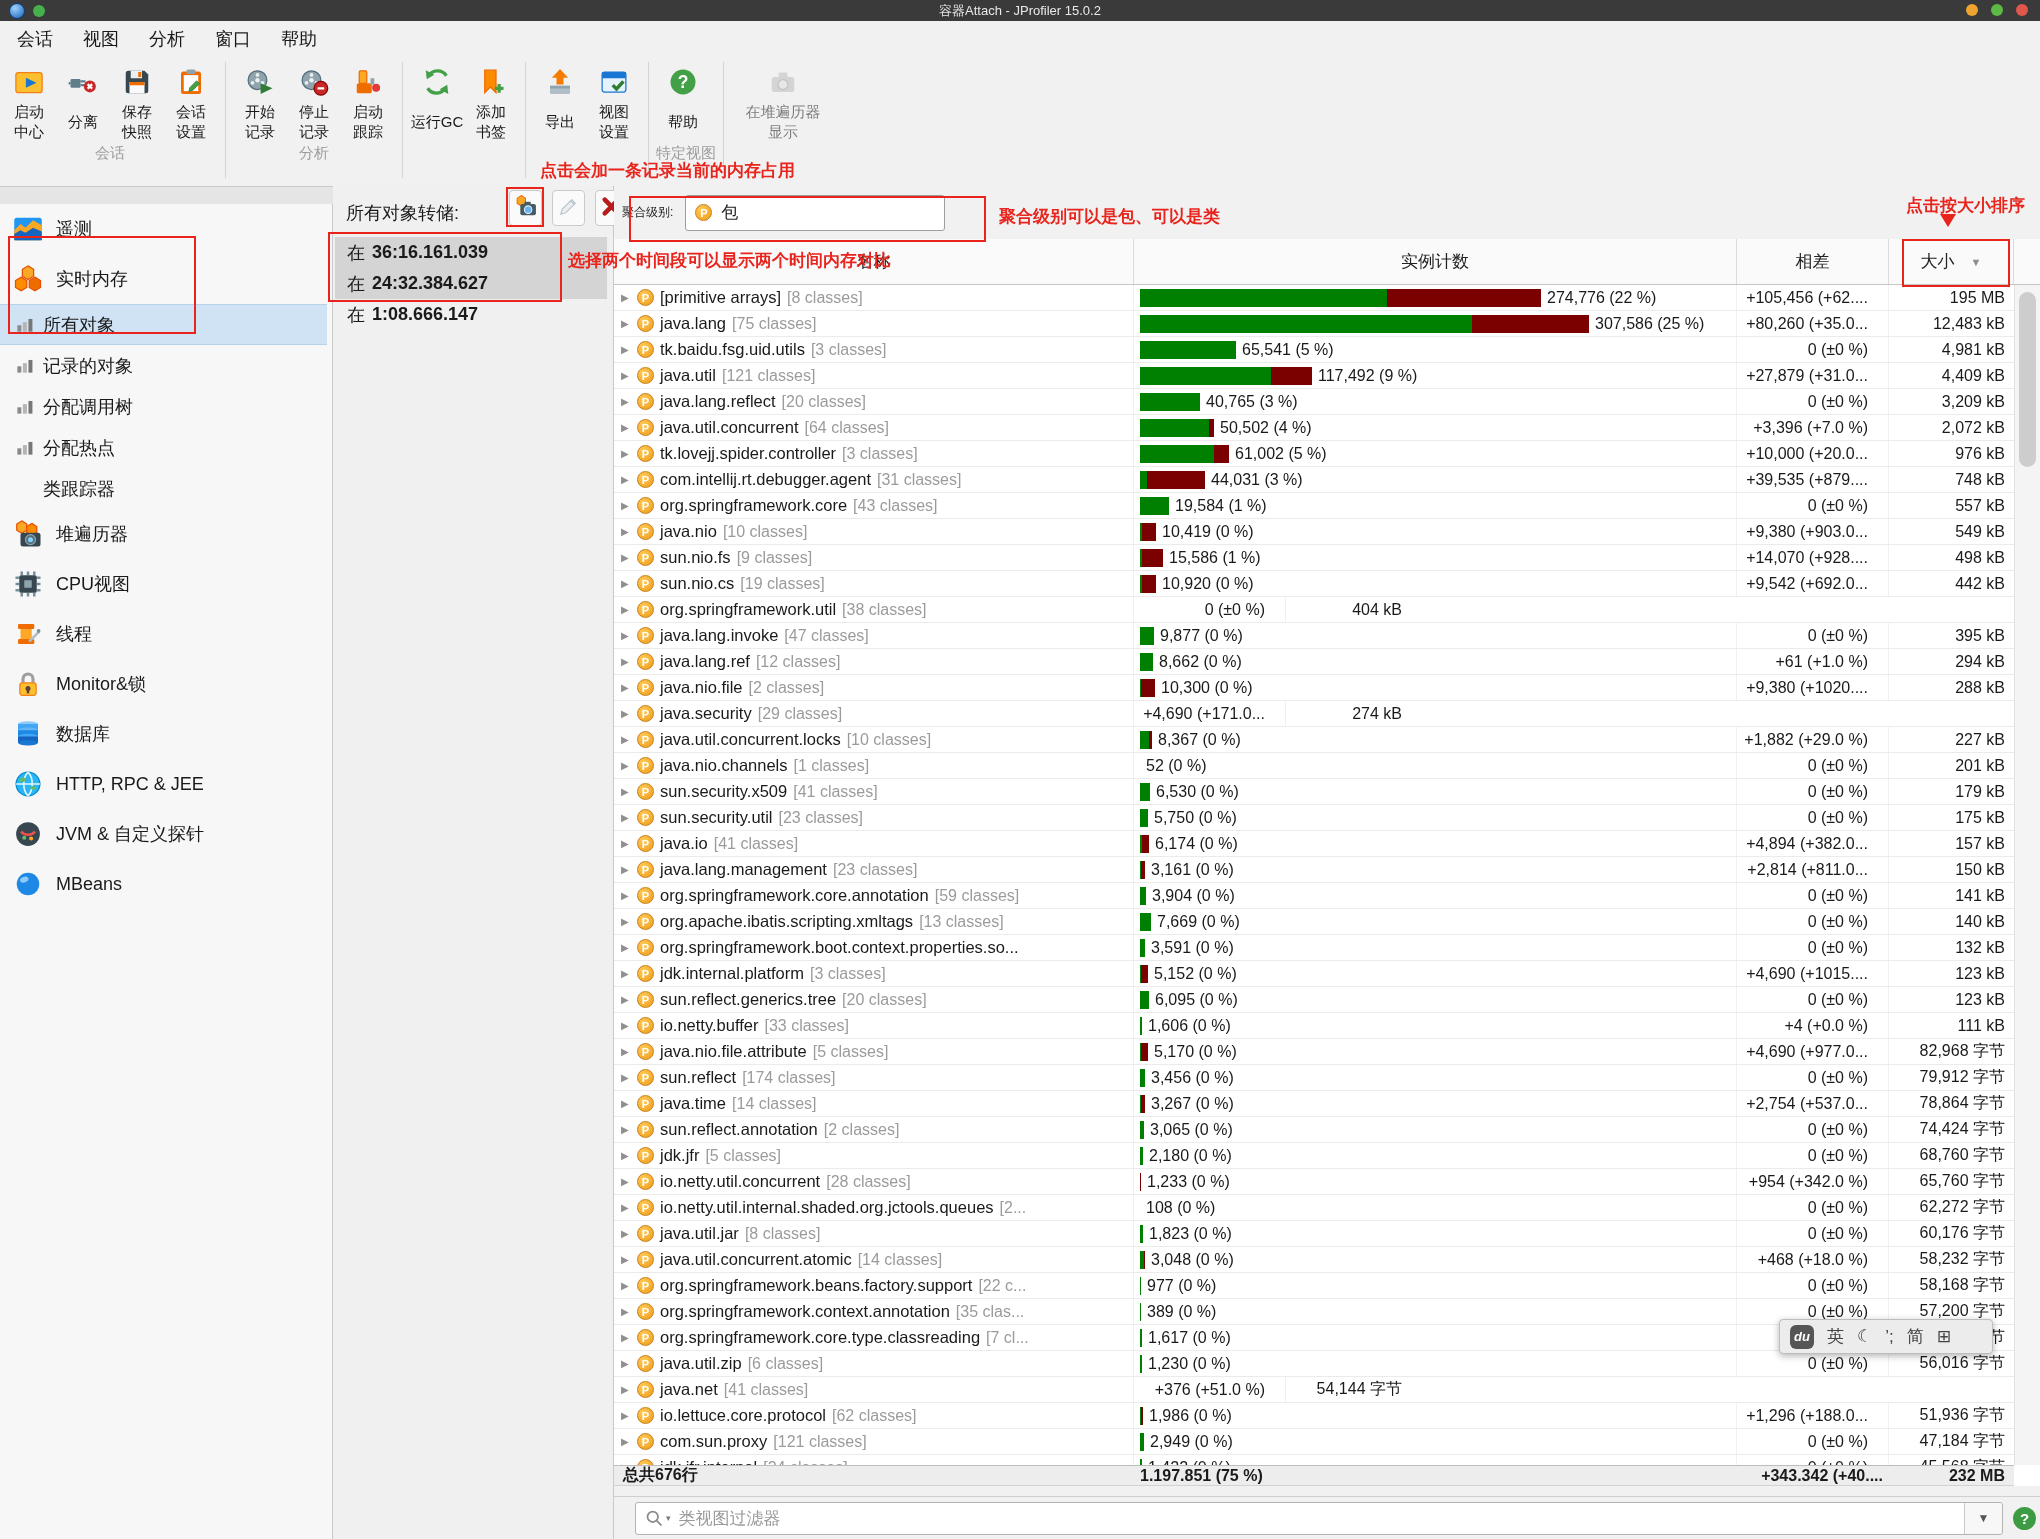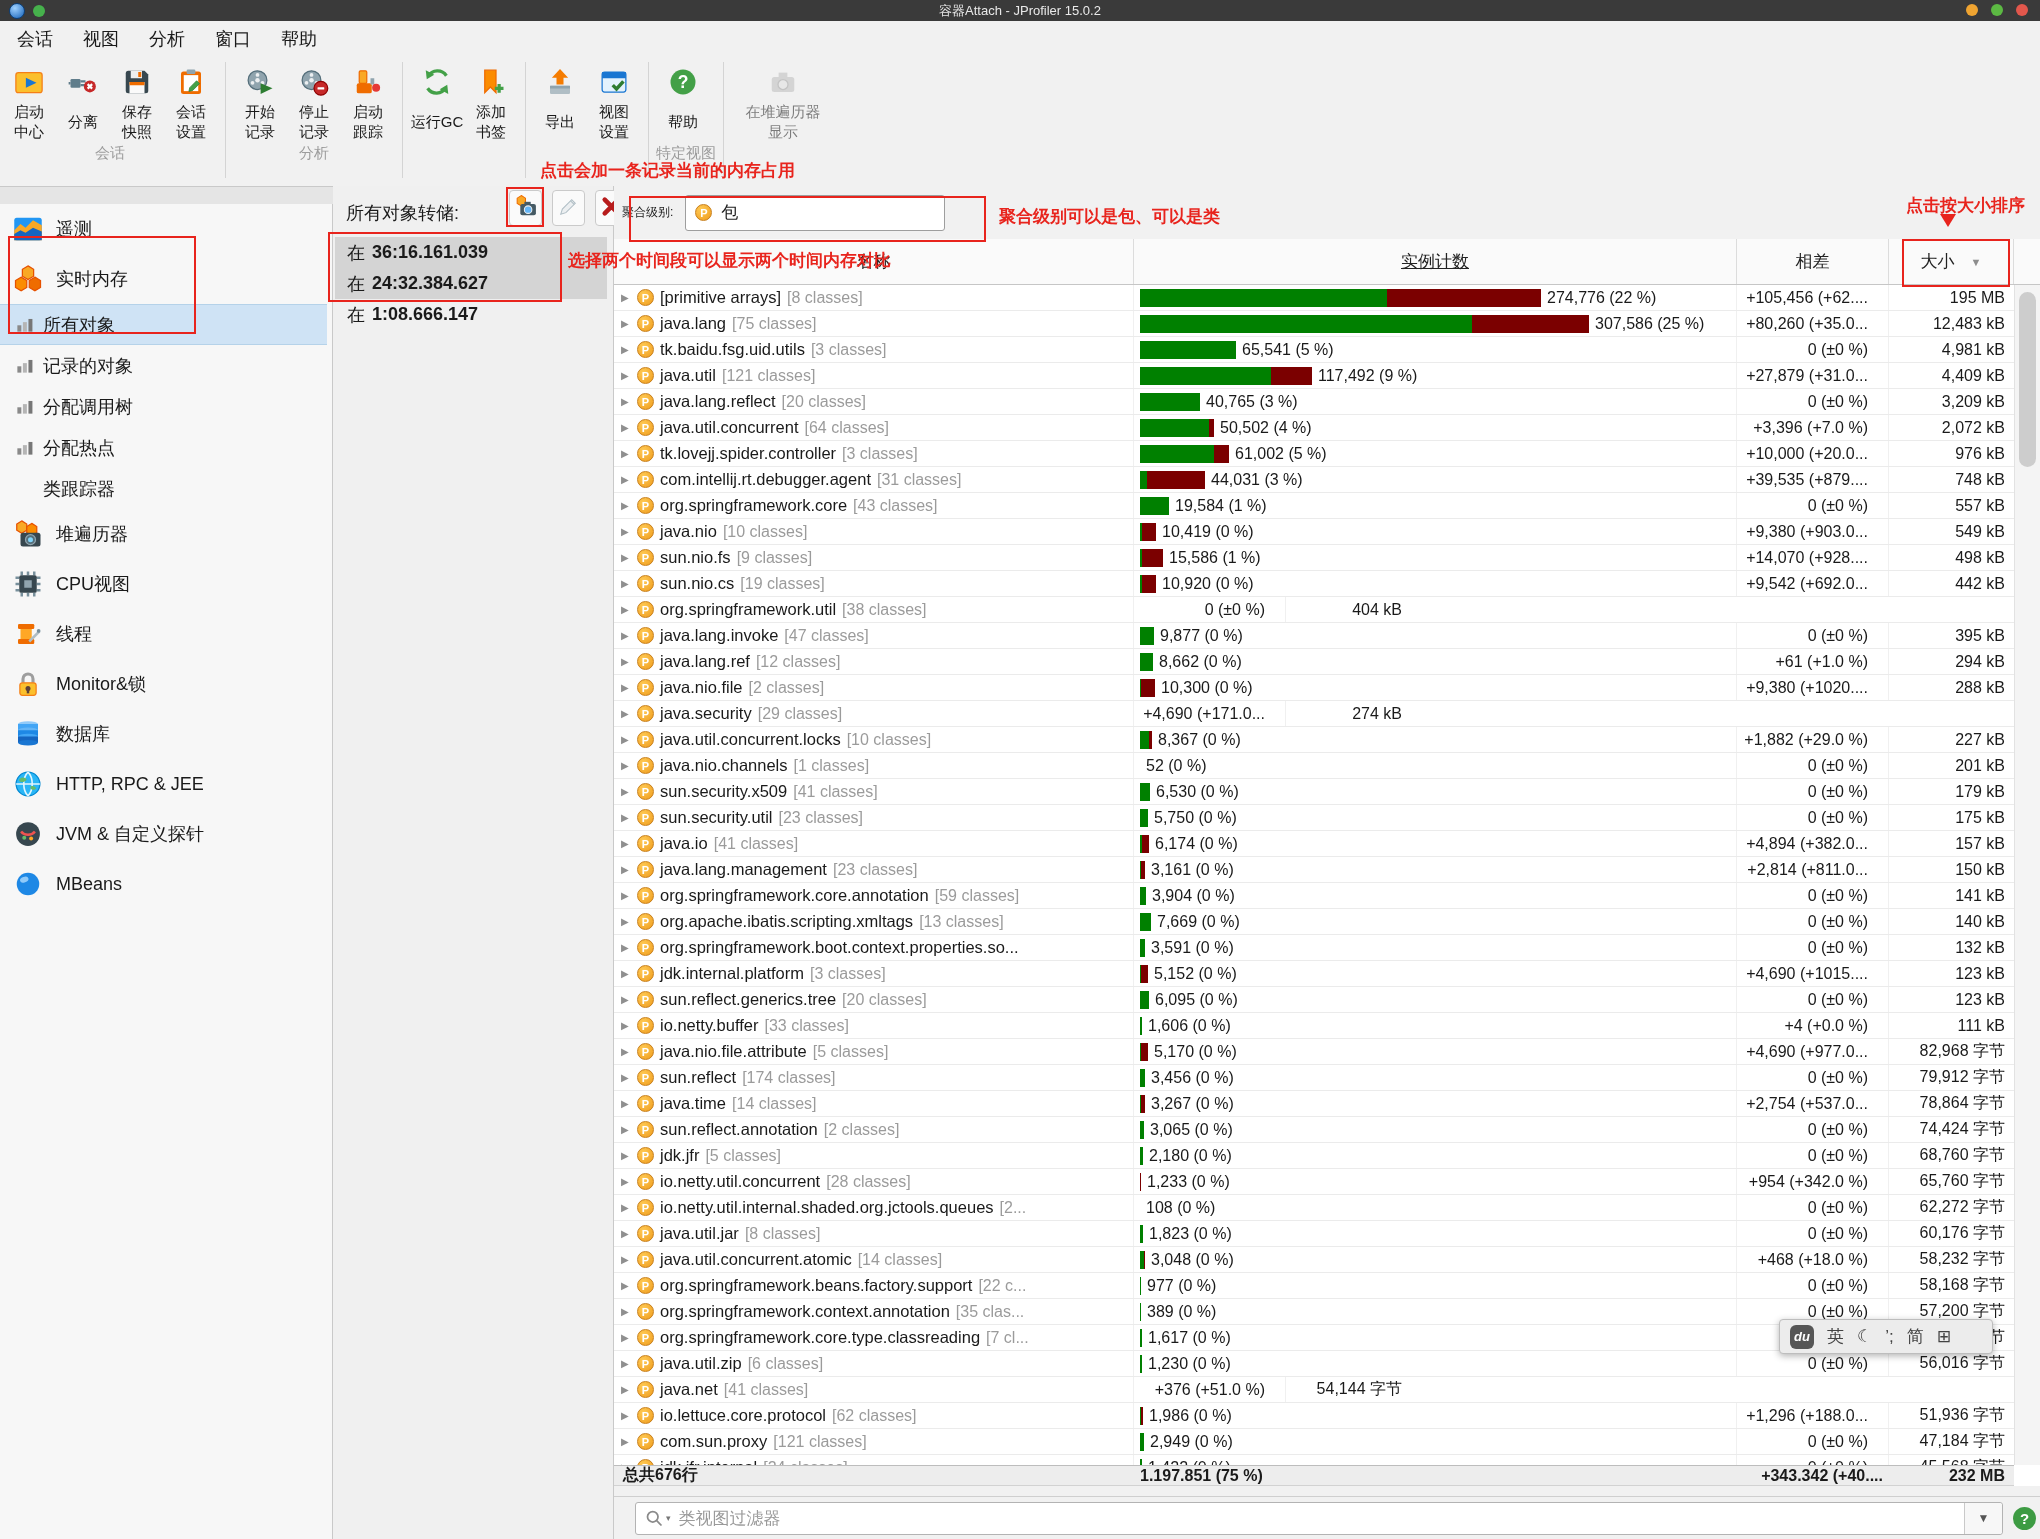--- a/index.html
+++ b/index.html
@@ -65,21 +65,21 @@
           display:flex;align-items:center;}
   .agg-label{margin-left:8px;font-size:12px;}
   .agg-select{margin-left:12px;width:260px;height:36px;background:#fff;border:1px solid #9e9e9e;border-radius:3px;
               display:flex;align-items:center;padding-left:9px;gap:9px;font-size:17px;box-sizing:border-box;}
   .picon{width:17px;height:17px;border-radius:50%;flex:none;
          background:radial-gradient(circle at 35% 30%,#ffca55,#ef9c1d);border:1px solid #c87f1b;
          color:#fff;font-weight:bold;font-size:11px;display:inline-flex;align-items:center;justify-content:center;box-sizing:border-box;}
 
   .thead{position:absolute;left:0;top:53px;right:0;height:46px;display:flex;background:#fafafa;border-bottom:1px solid #c6c6c6;box-sizing:border-box;}
   .th{display:flex;align-items:center;justify-content:center;font-size:17px;color:#222;border-right:1px solid #dcdcdc;box-sizing:border-box;}
-  .th-name{width:520px;}.th-count{width:603px;text-decoration:underline;}.th-diff{width:152px;}.th-size{width:125px;}
+  .th-name{width:520px;}.th-count{width:603px;}.th-diff{width:152px;}.th-size{width:125px;}
   .th-fill{flex:1;border-right:none;}
   .sort-arr{color:#8d8d8d;font-size:11px;margin-left:16px;}
 
   .rows{position:absolute;left:0;top:99px;right:26px;height:1180px;overflow:hidden;}
   .t-row{display:flex;height:26px;border-bottom:1px solid #ebebeb;box-sizing:border-box;background:#fff;}
   .c-name{width:520px;display:flex;align-items:center;padding-left:7px;box-sizing:border-box;
           border-right:1px solid #f0f0f0;overflow:hidden;white-space:nowrap;}
   .arr{width:15px;color:#8f8f8f;font-size:10px;flex:none;}
   .c-name .picon{margin:0 6px 0 1px;}
   .nm{font-size:16.5px;}

